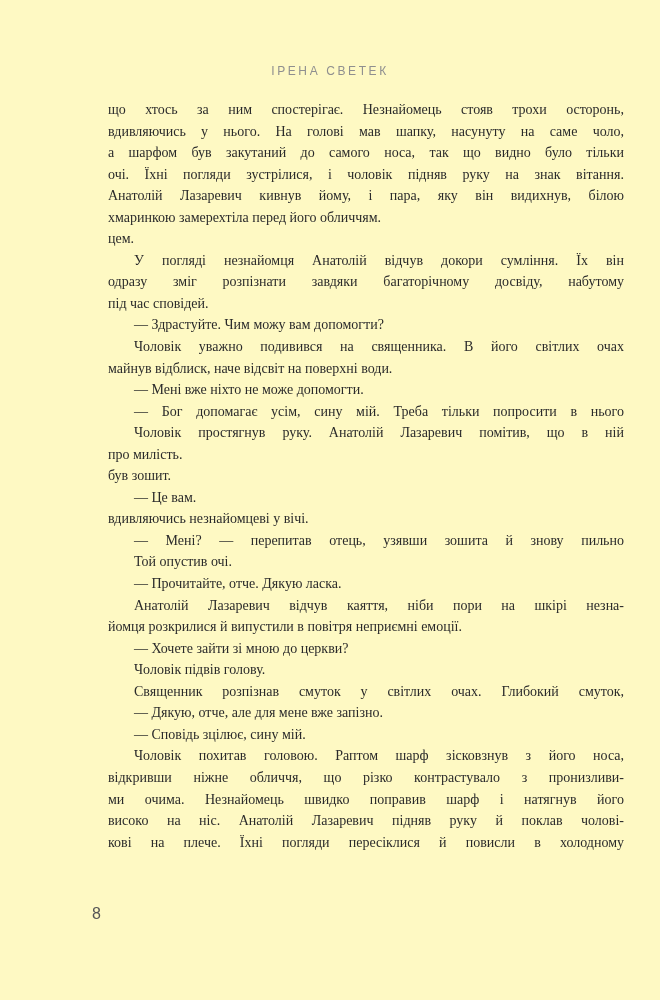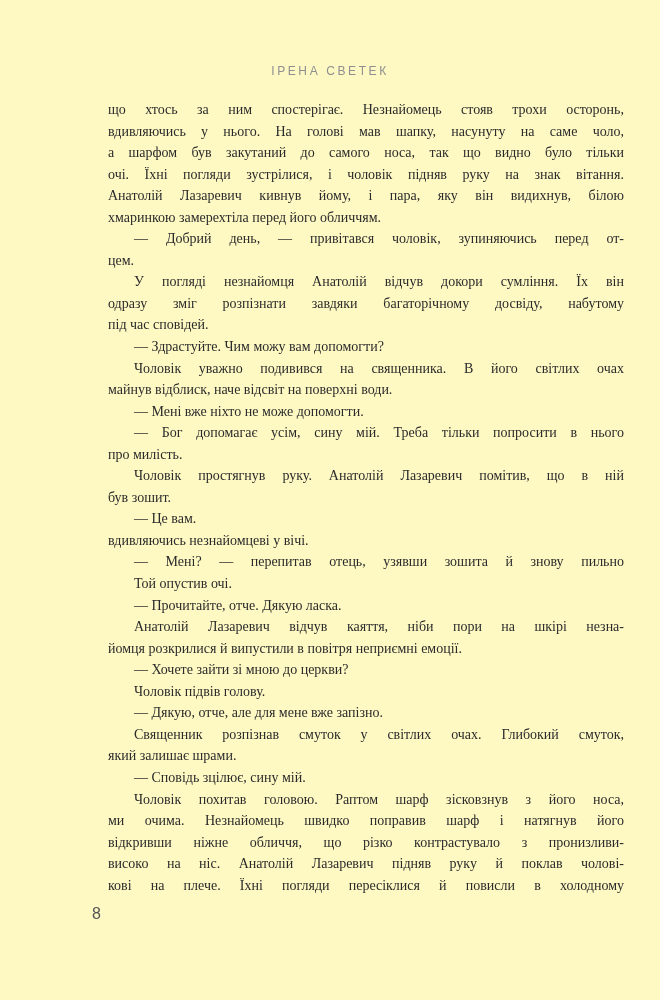--- a/index.html
+++ b/index.html
@@ -61,47 +61,45 @@
 <div class="book-page">
   <div class="running-header">ІРЕНА СВЕТЕК</div>
 
   <div class="text-block">
       <div class="text-line just">що хтось за ним спостерігає. Незнайомець стояв трохи осторонь,</div>
       <div class="text-line just">вдивляючись у нього. На голові мав шапку, насунуту на саме чоло,</div>
       <div class="text-line just">а шарфом був закутаний до самого носа, так що видно було тільки</div>
       <div class="text-line just">очі. Їхні погляди зустрілися, і чоловік підняв руку на знак вітання.</div>
       <div class="text-line just">Анатолій Лазаревич кивнув йому, і пара, яку він видихнув, білою</div>
       <div class="text-line">хмаринкою замерехтіла перед його обличчям.</div>
-      <div class="text-line ind just">— Добрий день, — привітався чоловік, зупиняючись перед от-</div>
       <div class="text-line">цем.</div>
       <div class="text-line ind just">У погляді незнайомця Анатолій відчув докори сумління. Їх він</div>
       <div class="text-line just">одразу зміг розпізнати завдяки багаторічному досвіду, набутому</div>
       <div class="text-line">під час сповідей.</div>
       <div class="text-line ind">— Здрастуйте. Чим можу вам допомогти?</div>
       <div class="text-line ind just">Чоловік уважно подивився на священника. В його світлих очах</div>
       <div class="text-line">майнув відблиск, наче відсвіт на поверхні води.</div>
       <div class="text-line ind">— Мені вже ніхто не може допомогти.</div>
       <div class="text-line ind just">— Бог допомагає усім, сину мій. Треба тільки попросити в нього</div>
+      <div class="text-line ind just">Чоловік простягнув руку. Анатолій Лазаревич помітив, що в ній</div>
       <div class="text-line">про милість.</div>
-      <div class="text-line ind just">Чоловік простягнув руку. Анатолій Лазаревич помітив, що в ній</div>
       <div class="text-line">був зошит.</div>
       <div class="text-line ind">— Це вам.</div>
       <div class="text-line">вдивляючись незнайомцеві у вічі.</div>
       <div class="text-line ind just">— Мені? — перепитав отець, узявши зошита й знову пильно</div>
       <div class="text-line ind">Той опустив очі.</div>
       <div class="text-line ind">— Прочитайте, отче. Дякую ласка.</div>
       <div class="text-line ind just">Анатолій Лазаревич відчув каяття, ніби пори на шкірі незна-</div>
       <div class="text-line">йомця розкрилися й випустили в повітря неприємні емоції.</div>
       <div class="text-line ind">— Хочете зайти зі мною до церкви?</div>
       <div class="text-line ind">Чоловік підвів голову.</div>
+      <div class="text-line ind just">Священник розпізнав смуток у світлих очах. Глибокий смуток,</div>
       <div class="text-line ind">— Дякую, отче, але для мене вже запізно.</div>
-      <div class="text-line ind just">Священник розпізнав смуток у світлих очах. Глибокий смуток,</div>
-      <div class="text-line">який залишає шрами.</div>
       <div class="text-line ind">— Сповідь зцілює, сину мій.</div>
       <div class="text-line ind just">Чоловік похитав головою. Раптом шарф зісковзнув з його носа,</div>
+      <div class="text-line just">відкривши ніжне обличчя, що різко контрастувало з пронизливи-</div>
       <div class="text-line just">ми очима. Незнайомець швидко поправив шарф і натягнув його</div>
-      <div class="text-line just">відкривши ніжне обличчя, що різко контрастувало з пронизливи-</div>
       <div class="text-line just">високо на ніс. Анатолій Лазаревич підняв руку й поклав чолові-</div>
       <div class="text-line just">кові на плече. Їхні погляди пересіклися й повисли в холодному</div>
     </div>
 
   <div class="page-number">8</div>
 </div>
 
 </body></html>

